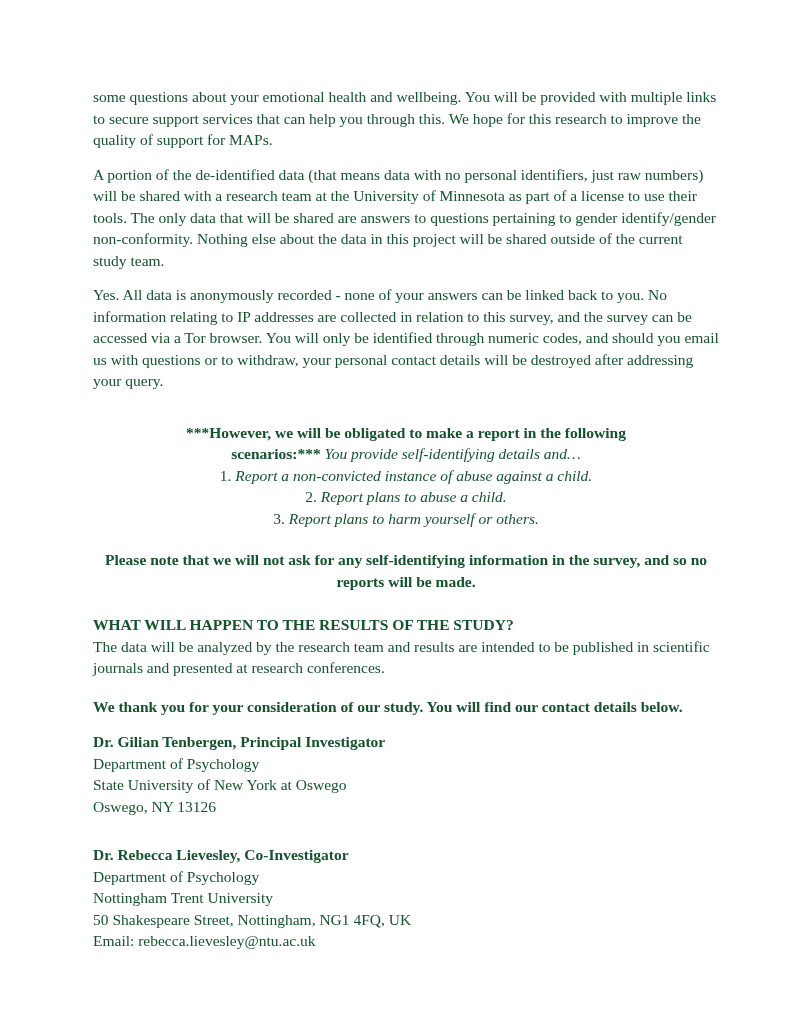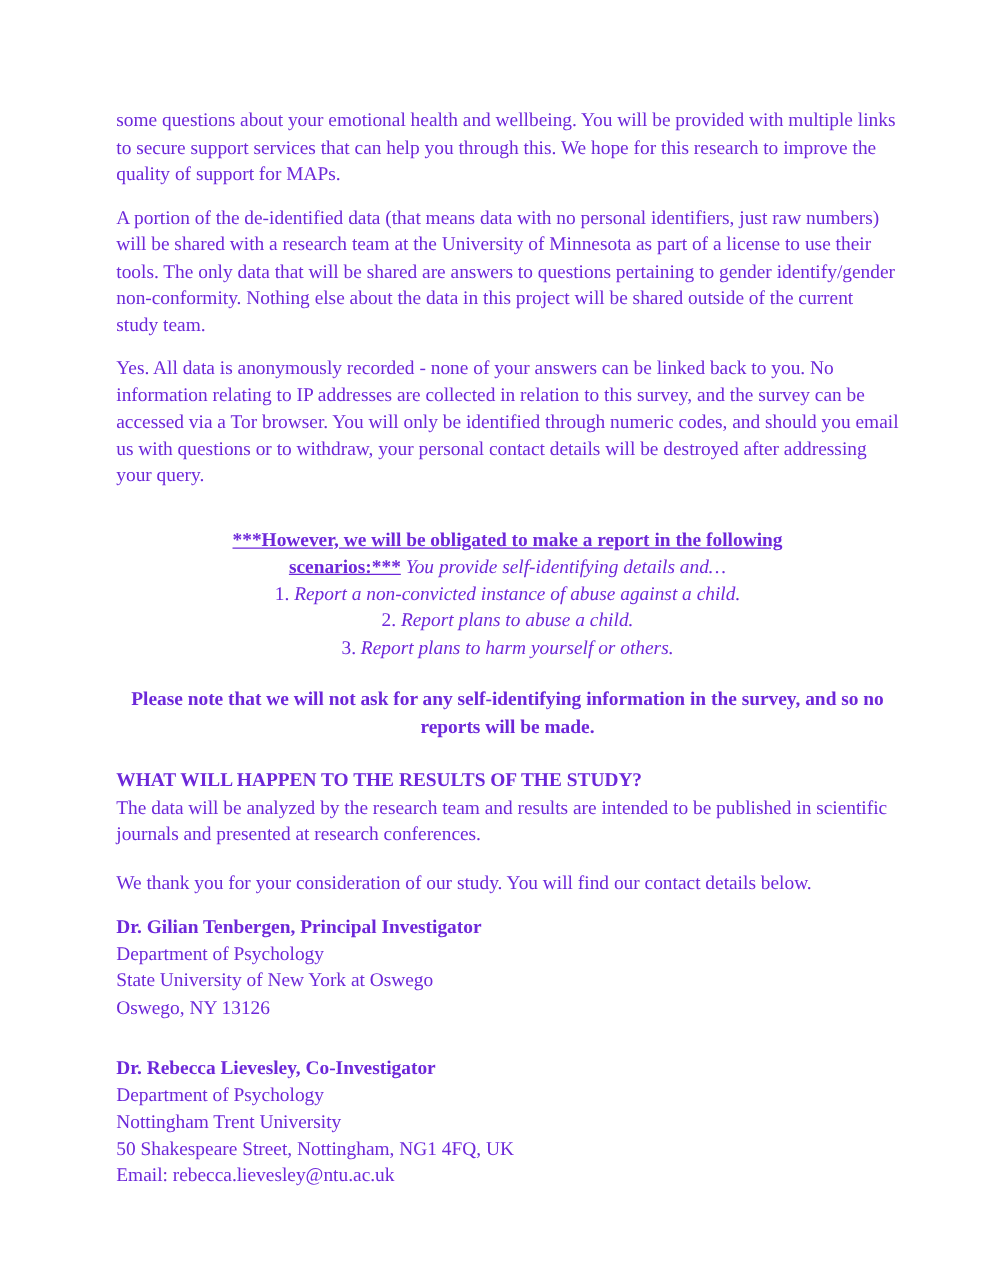--- a/index.html
+++ b/index.html
@@ -10,52 +10,52 @@
   .page {
     position: relative;
     width: 791px;
     height: 1024px;
     background: #ffffff;
     box-sizing: border-box;
     padding: 86px 72px 0 93px;
     font-family: "Liberation Serif", "DejaVu Serif", serif;
     font-size: 15.5px;
     line-height: 21.5px;
-    color: #6d28d9;
+    color: #14532d;
   }
   .block { margin: 0 0 13px 0; }
   .para { margin: 0; }
   .section-heading {
     font-weight: bold;
     margin: 0;
   }
   .notice-block {
     margin-top: 30px;
     margin-bottom: 13px;
   }
   .notice-lead {
     max-width: 470px;
     margin: 0 auto;
     text-align: center;
   }
-  .notice-lead strong { font-weight: bold; font-style: normal; text-decoration: underline; }
+  .notice-lead strong { font-weight: bold; font-style: normal; }
   .notice-lead em { font-style: italic; text-align: center; }
   .notice-item {
     text-align: center;
     font-style: italic;
   }
   .notice-item .item-num { font-style: normal; }
   .note-bold {
     margin: 20px 0 16px 0;
     text-align: center;
     font-weight: bold;
   }
   .results-block { margin-top: 22px; }
   .thanks-line {
-    font-weight: normal;
+    font-weight: bold;
     margin: 17px 0 14px 0;
   }
   .contact-block { margin-top: 14px; margin-bottom: 0; }
   .contact-name { font-weight: bold; margin: 0; }
   .contact-line { margin: 0; }
 </style>
 </head>
 <body>
 
 <div class="page">

